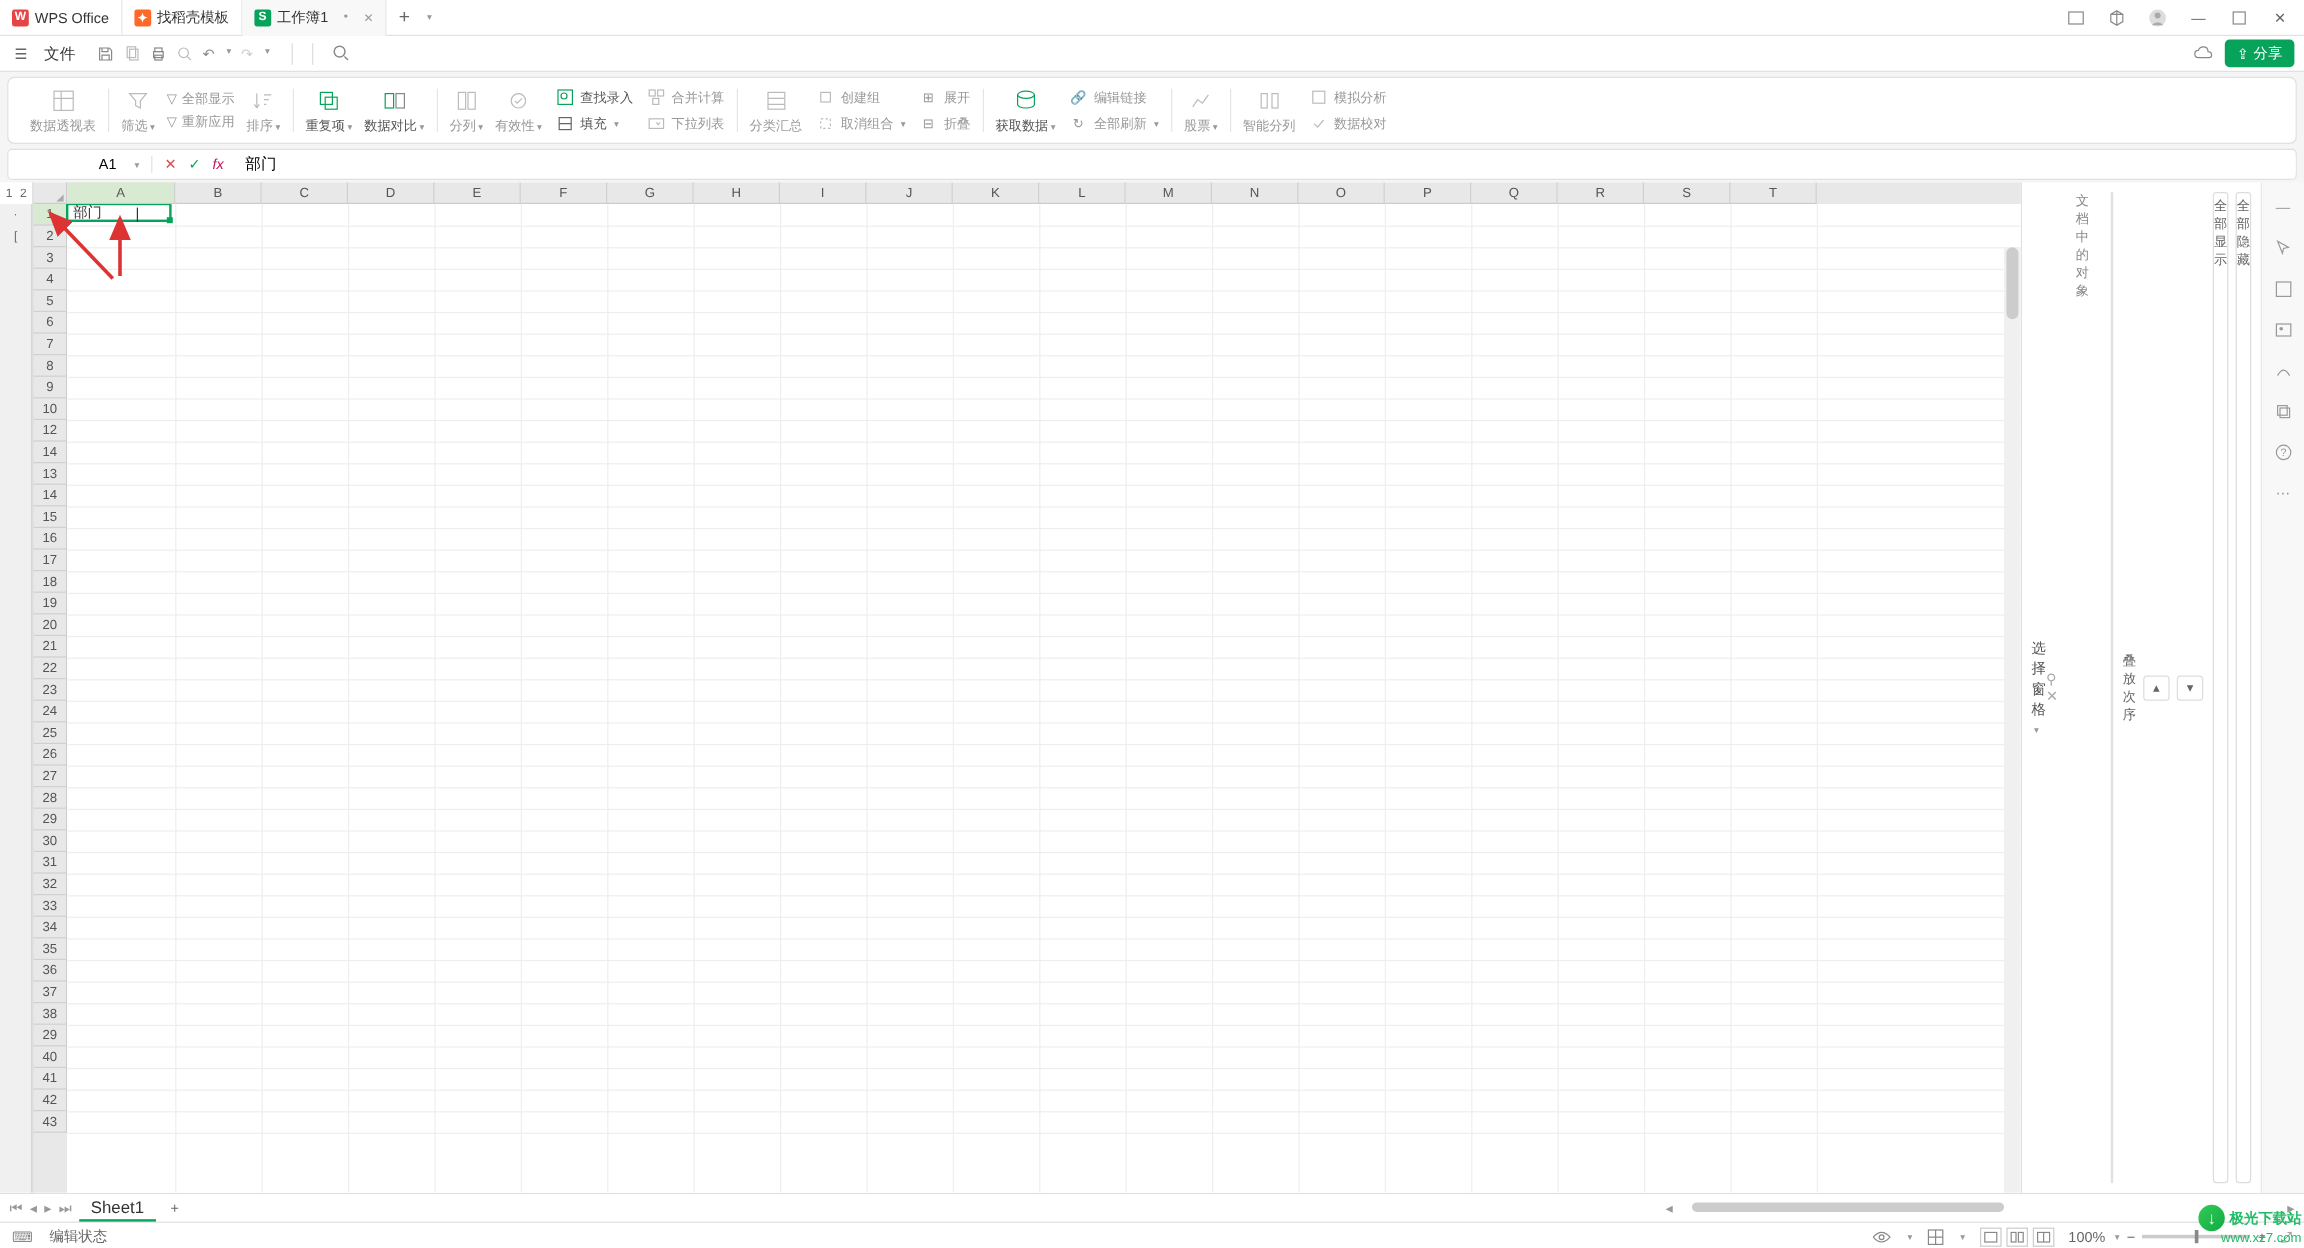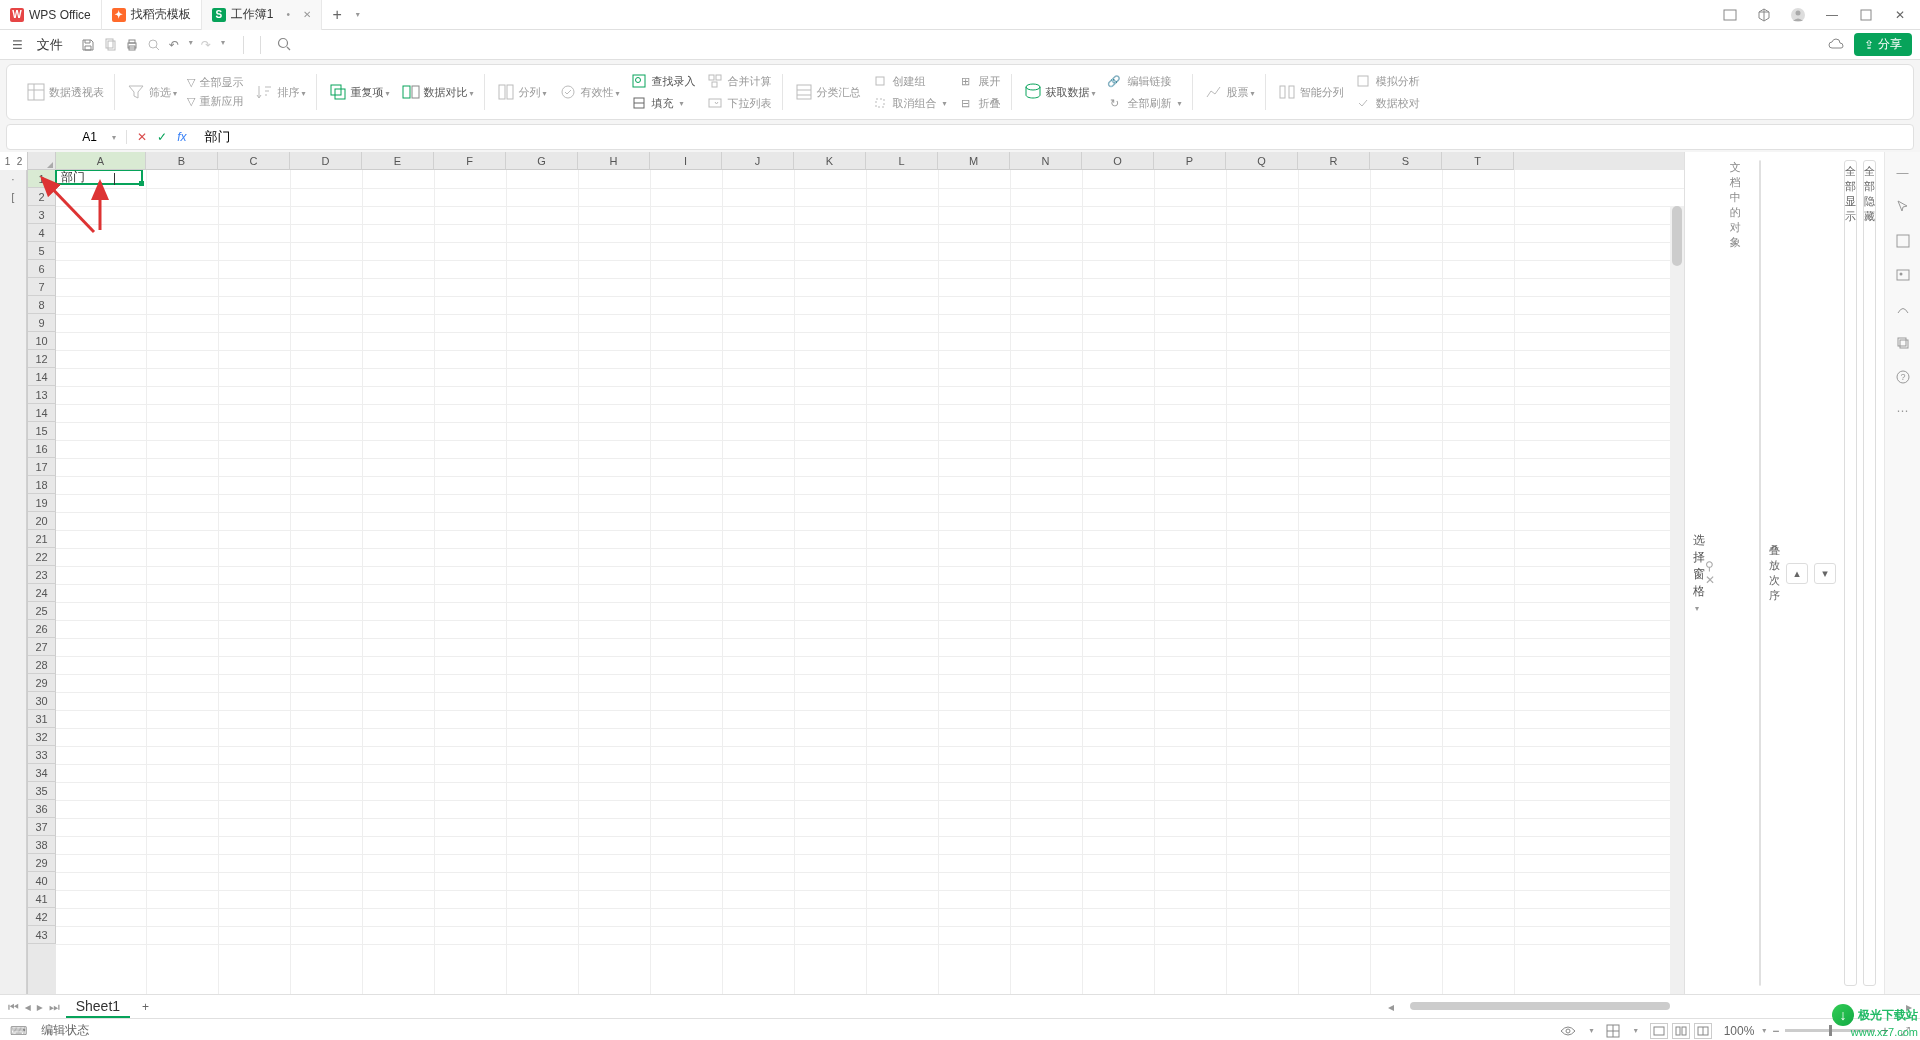--- a/index.html
+++ b/index.html
@@ -25,37 +25,37 @@
 .menu-tabs { display: flex; gap: 0; }
 .menu-tab { padding: 0 14px; height: 30px; display: flex; align-items: center; font-size: 13px; cursor: pointer; color: #333; }
 .menu-tab.active { color: #07a35a; border-bottom: 2px solid #07a35a; }
 .menubar-right { margin-left: auto; display: flex; align-items: center; gap: 10px; }
 .share-btn { background: #07a35a; color: #fff; padding: 3px 10px; border-radius: 4px; font-size: 12px; cursor: pointer; display: flex; align-items: center; gap: 4px; }
 
 
 .ribbon { height: 56px; background: #fff; border: 1px solid #e0e0e0; margin: 4px 6px; border-radius: 6px; display: flex; align-items: center; padding: 0 8px; }
 .ribbon-group { display: flex; align-items: center; gap: 10px; padding: 0 10px; }
 .ribbon-sep { width: 1px; height: 36px; background: #e5e5e5; }
-.ribbon-btn { display: flex; flex-direction: row; align-items: center; gap: 2px; color: #999; font-size: 11px; cursor: pointer; }
+.ribbon-btn { display: flex; flex-direction: column; align-items: center; gap: 2px; color: #999; font-size: 11px; cursor: pointer; }
 .ribbon-btn.enabled { color: #555; }
 .ribbon-btn-h { display: flex; align-items: center; gap: 4px; color: #999; font-size: 11px; cursor: pointer; }
 .ribbon-btn-h.enabled { color: #555; }
 .ribbon-col { display: flex; flex-direction: column; gap: 4px; }
 .ribbon-icon { width: 18px; height: 18px; display: flex; align-items: center; justify-content: center; }
 .ribbon-icon-lg { width: 22px; height: 22px; display: flex; align-items: center; justify-content: center; }
 .dropdown-arrow { font-size: 8px; color: #999; margin-left: 2px; }
 
 
 .formula-bar { height: 26px; background: #fff; display: flex; align-items: center; margin: 0 6px; border: 1px solid #e0e0e0; border-radius: 4px; }
 .name-box { width: 120px; padding: 0 10px; border-right: 1px solid #e0e0e0; display: flex; align-items: center; justify-content: space-between; }
 .name-box input { border: none; outline: none; width: 80px; font-size: 12px; text-align: right; }
 .formula-btns { display: flex; gap: 10px; padding: 0 10px; align-items: center; }
 .fx-cancel { color: #d94b4b; cursor: pointer; }
 .fx-accept { color: #07a35a; cursor: pointer; }
-.fx-label { color: #3b82f6; font-style: italic; }
+.fx-label { color: #be185d; font-style: italic; }
 .formula-input { flex: 1; padding: 0 8px; border: none; outline: none; font-size: 13px; }
 
 
 .workspace { display: flex; height: calc(1040px - 30px - 30px - 64px - 26px - 24px - 24px); margin-top: 2px; }
 .grid-container { flex: 1; display: flex; flex-direction: column; background: #fff; position: relative; }
 .outline-corner { width: 28px; border-right: 1px solid #ccc; display: flex; align-items: center; justify-content: center; gap: 2px; }
 .outline-num { width: 10px; text-align: center; font-size: 10px; color: #666; }
 .outline-side { width: 28px; background: #f0f0f0; border-right: 1px solid #ccc; }
 .corner-cell { width: 28px; height: 18px; background: #e8e8e8; border-right: 1px solid #ccc; border-bottom: 1px solid #ccc; display: flex; align-items: flex-end; justify-content: flex-end; padding: 1px 2px; }
 .corner-tri { width: 0; height: 0; border-left: 6px solid transparent; border-bottom: 6px solid #aaa; }

